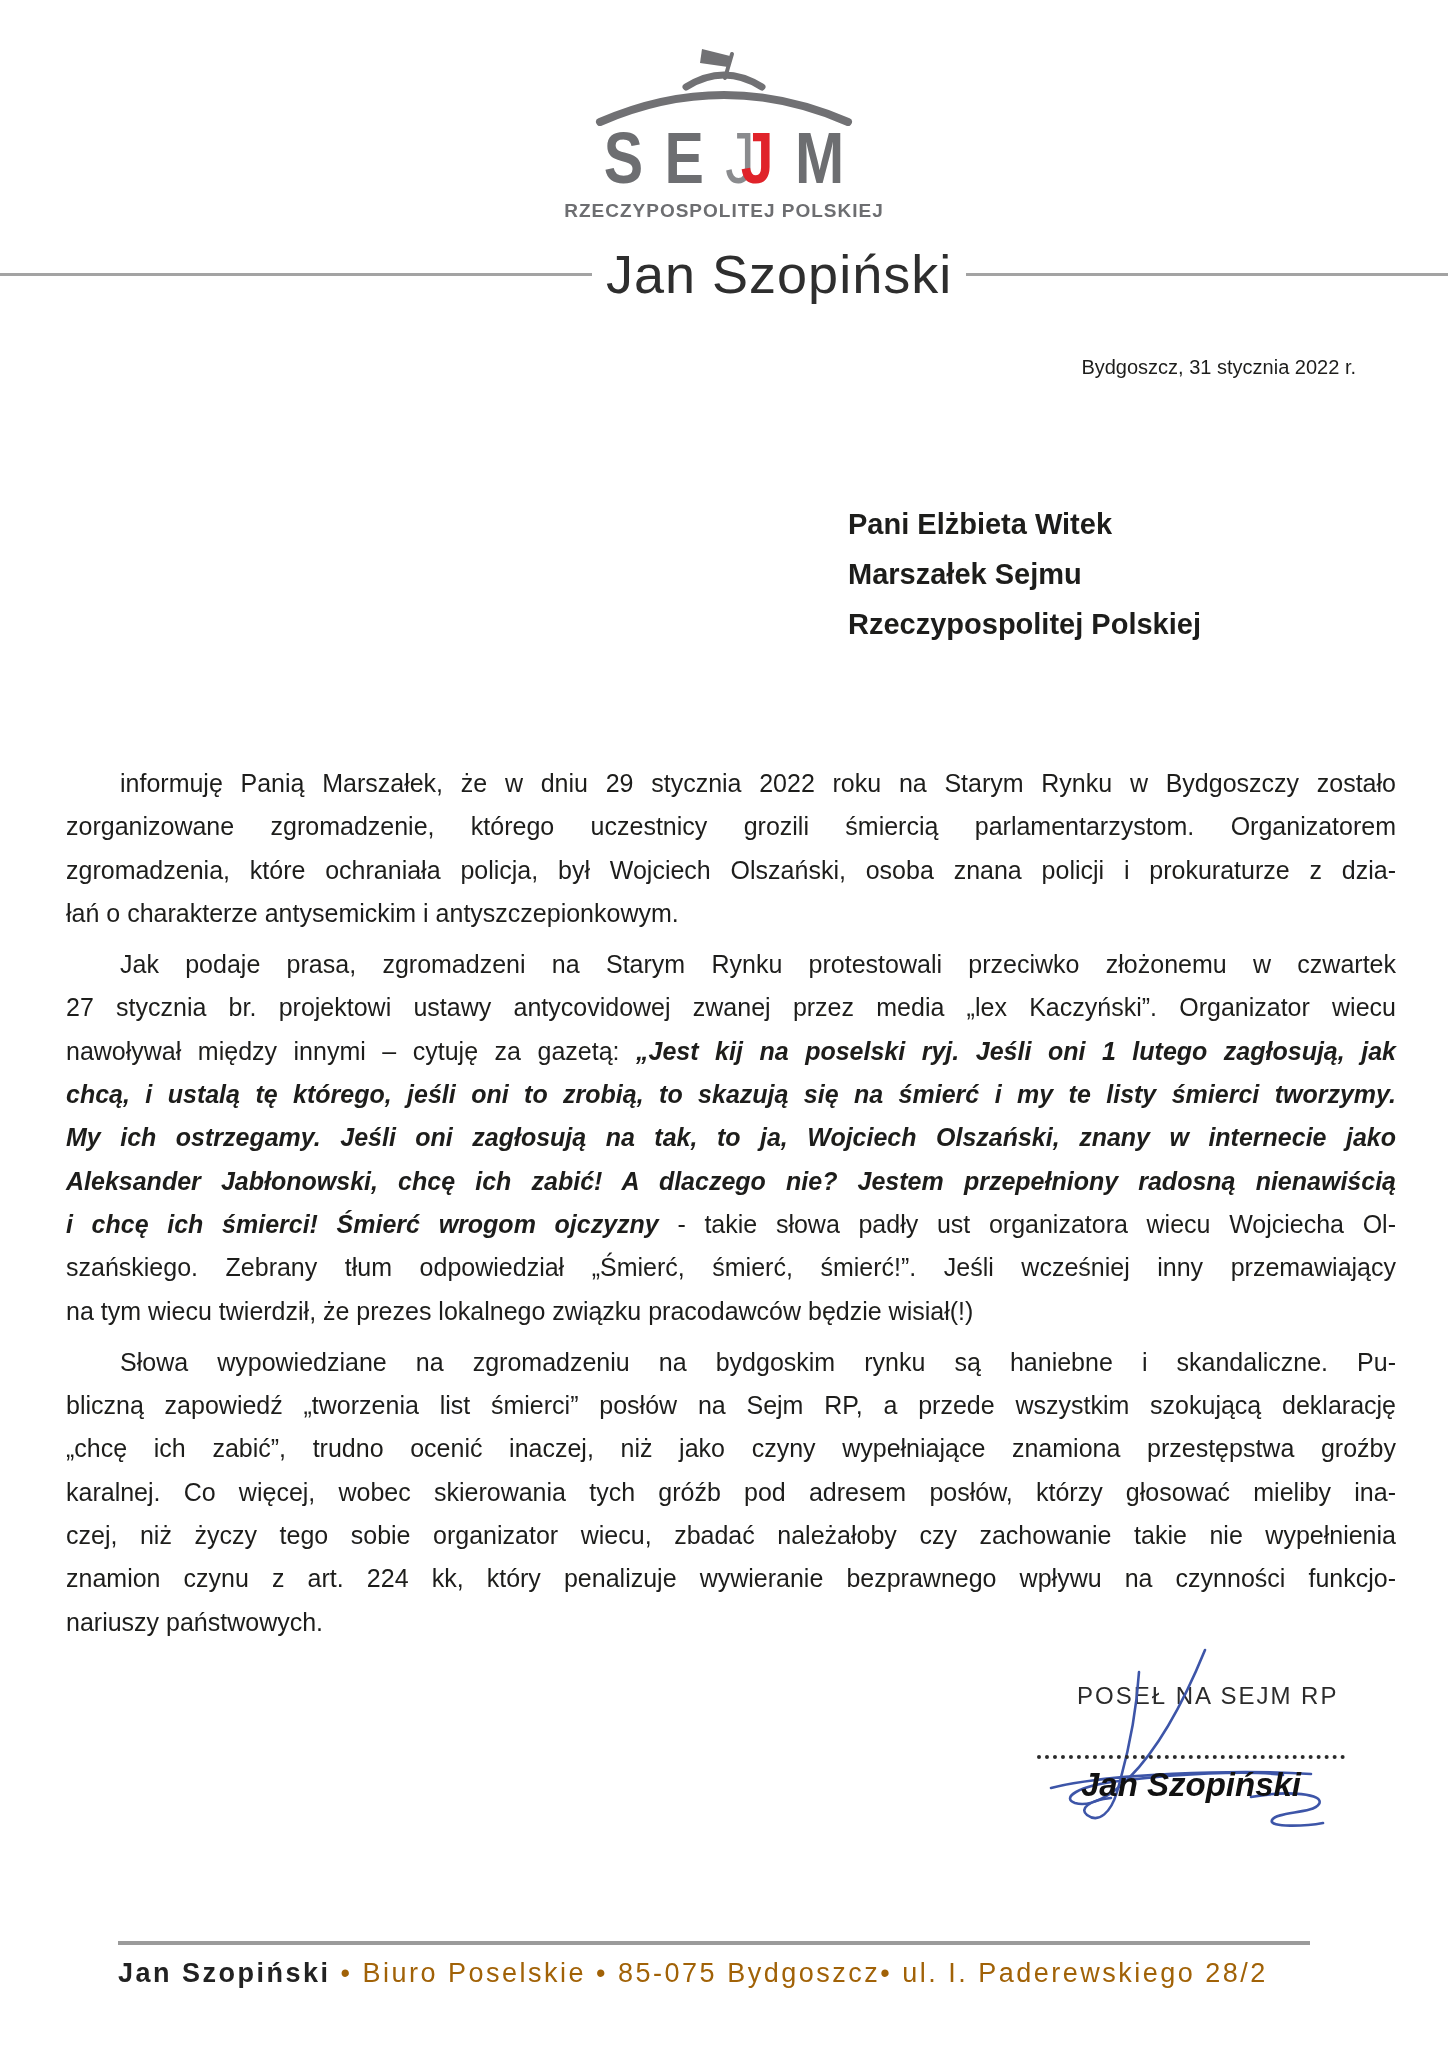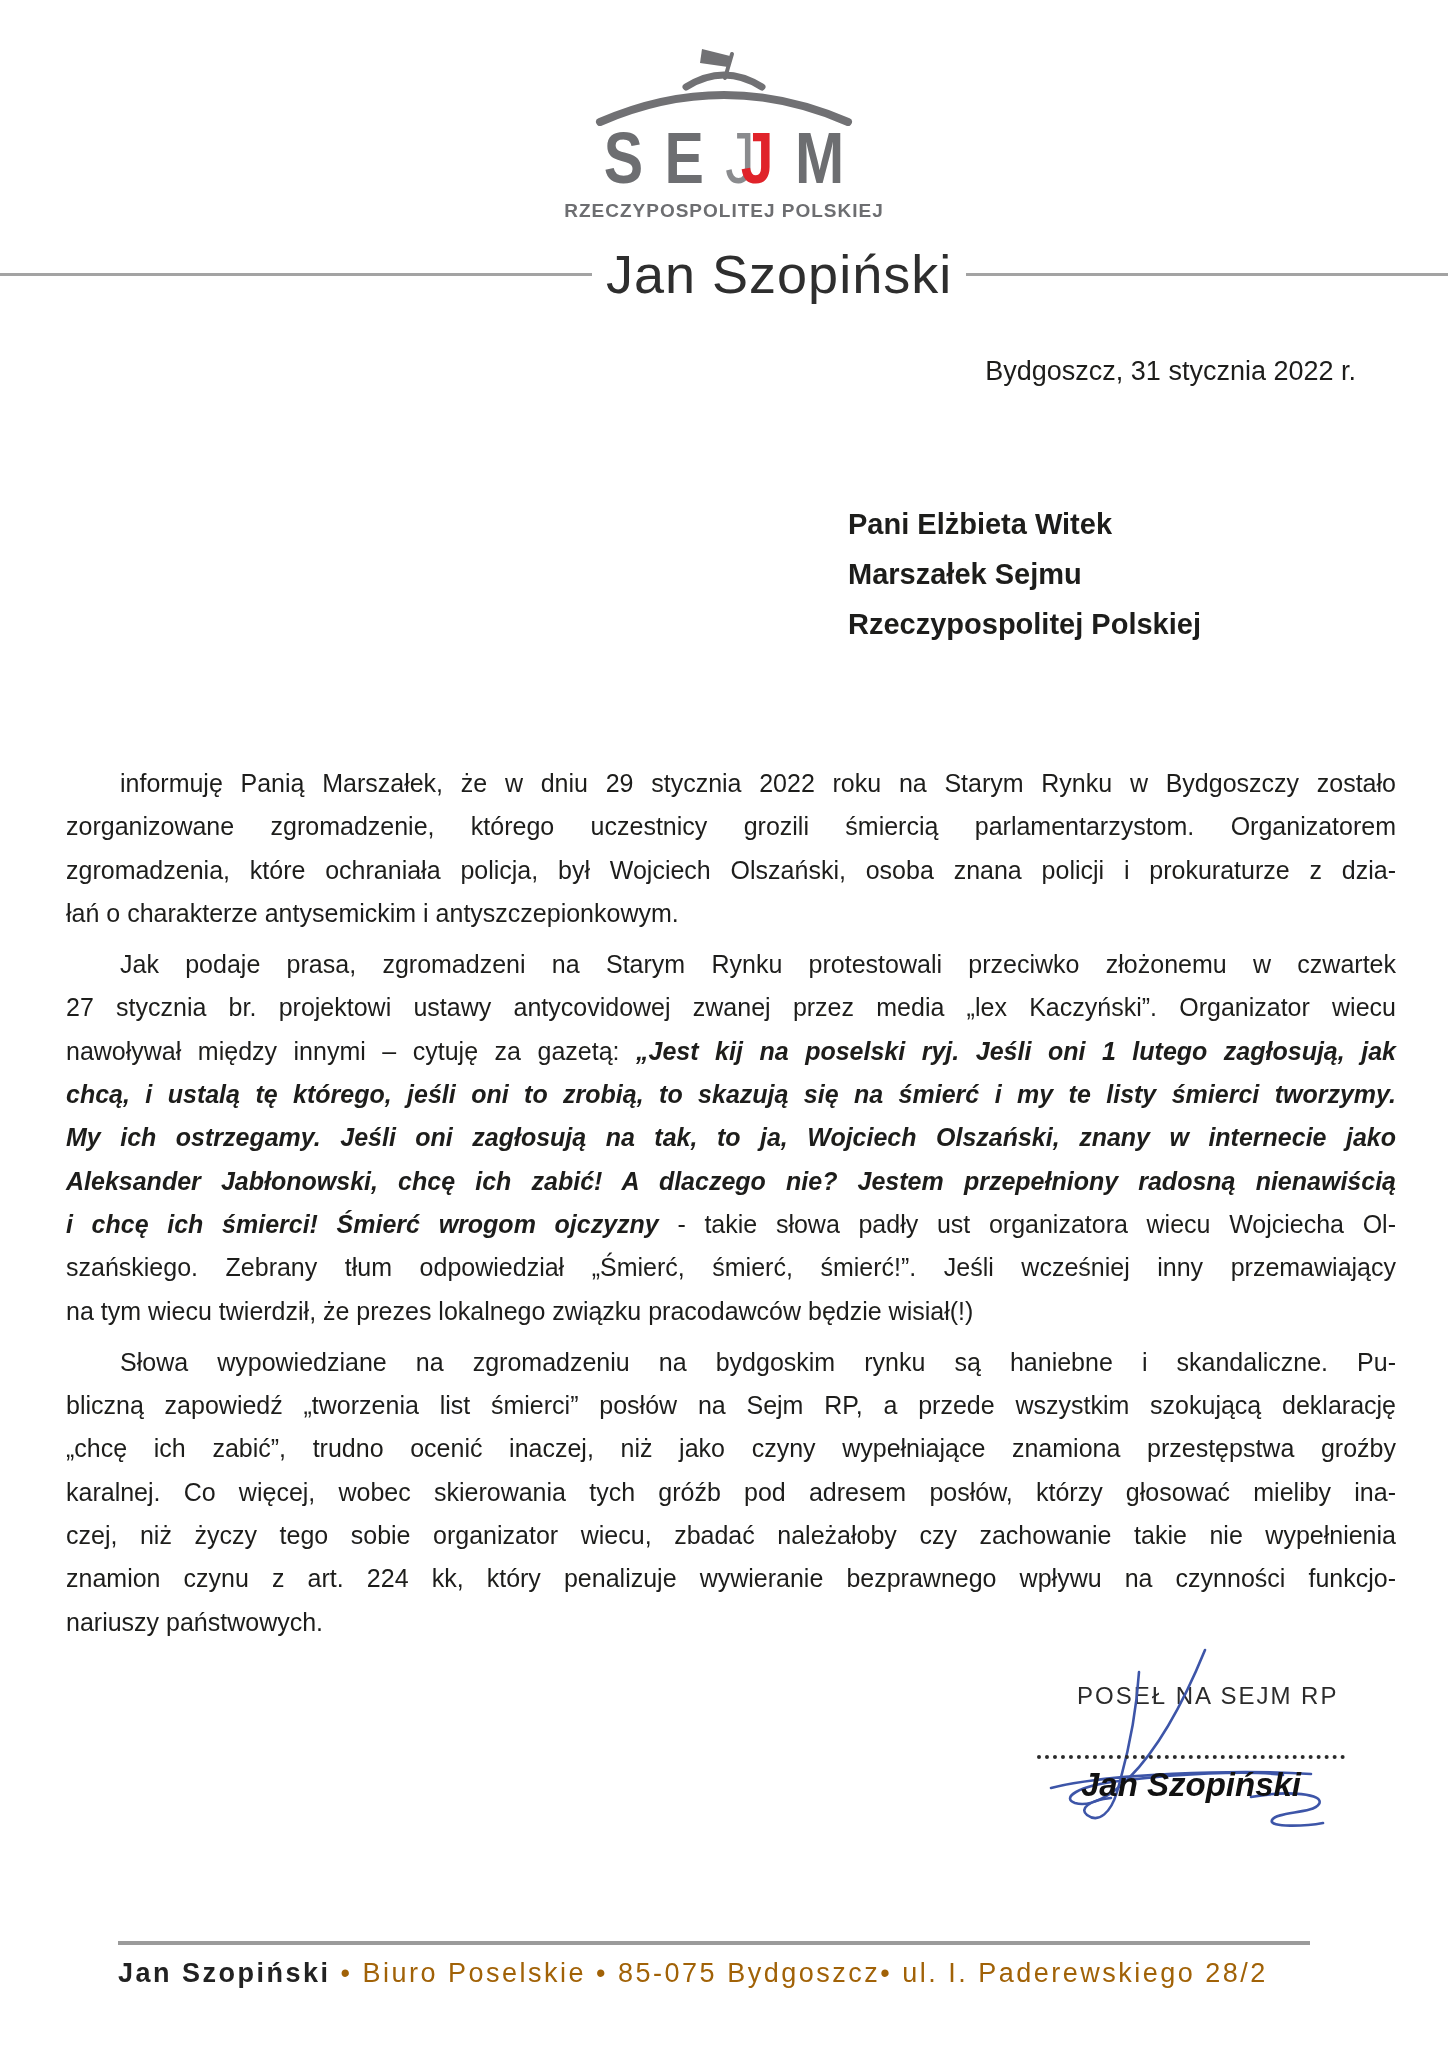--- a/index.html
+++ b/index.html
@@ -29,21 +29,21 @@
     display:flex;align-items:center;
   }
   .rule{height:3px;background:var(--rule-gray,#a3a3a3);}
   .rule.left{width:592px;margin-right:14px;flex:none;}
   .rule.right{flex:1;margin-left:14px;}
   .header-name{
     font-size:54px;font-weight:300;color:#2e2e2e;white-space:nowrap;
     letter-spacing:1px;line-height:60px;
   }
   
-  .dateline{position:absolute;top:356px;right:92px;font-size:27px;}
+  .dateline{position:absolute;top:356px;right:92px;font-size:20px;}
   .addressee{position:absolute;top:499px;left:848px;font-size:29px;font-weight:bold;line-height:50px;}
   
   .letter-body{position:absolute;top:762px;left:66px;width:1330px;font-size:25px;line-height:43.3px;}
   .para + .para{margin-top:8px;}
   .line{text-align:justify;text-align-last:justify;}
   .line.first{text-indent:54px;}
   .line.last{text-align-last:left;}
   .bi{font-weight:bold;font-style:italic;}
   
   .sig-title{position:absolute;top:1682px;left:1077px;font-size:24px;letter-spacing:2px;color:#2b2b2b;}

